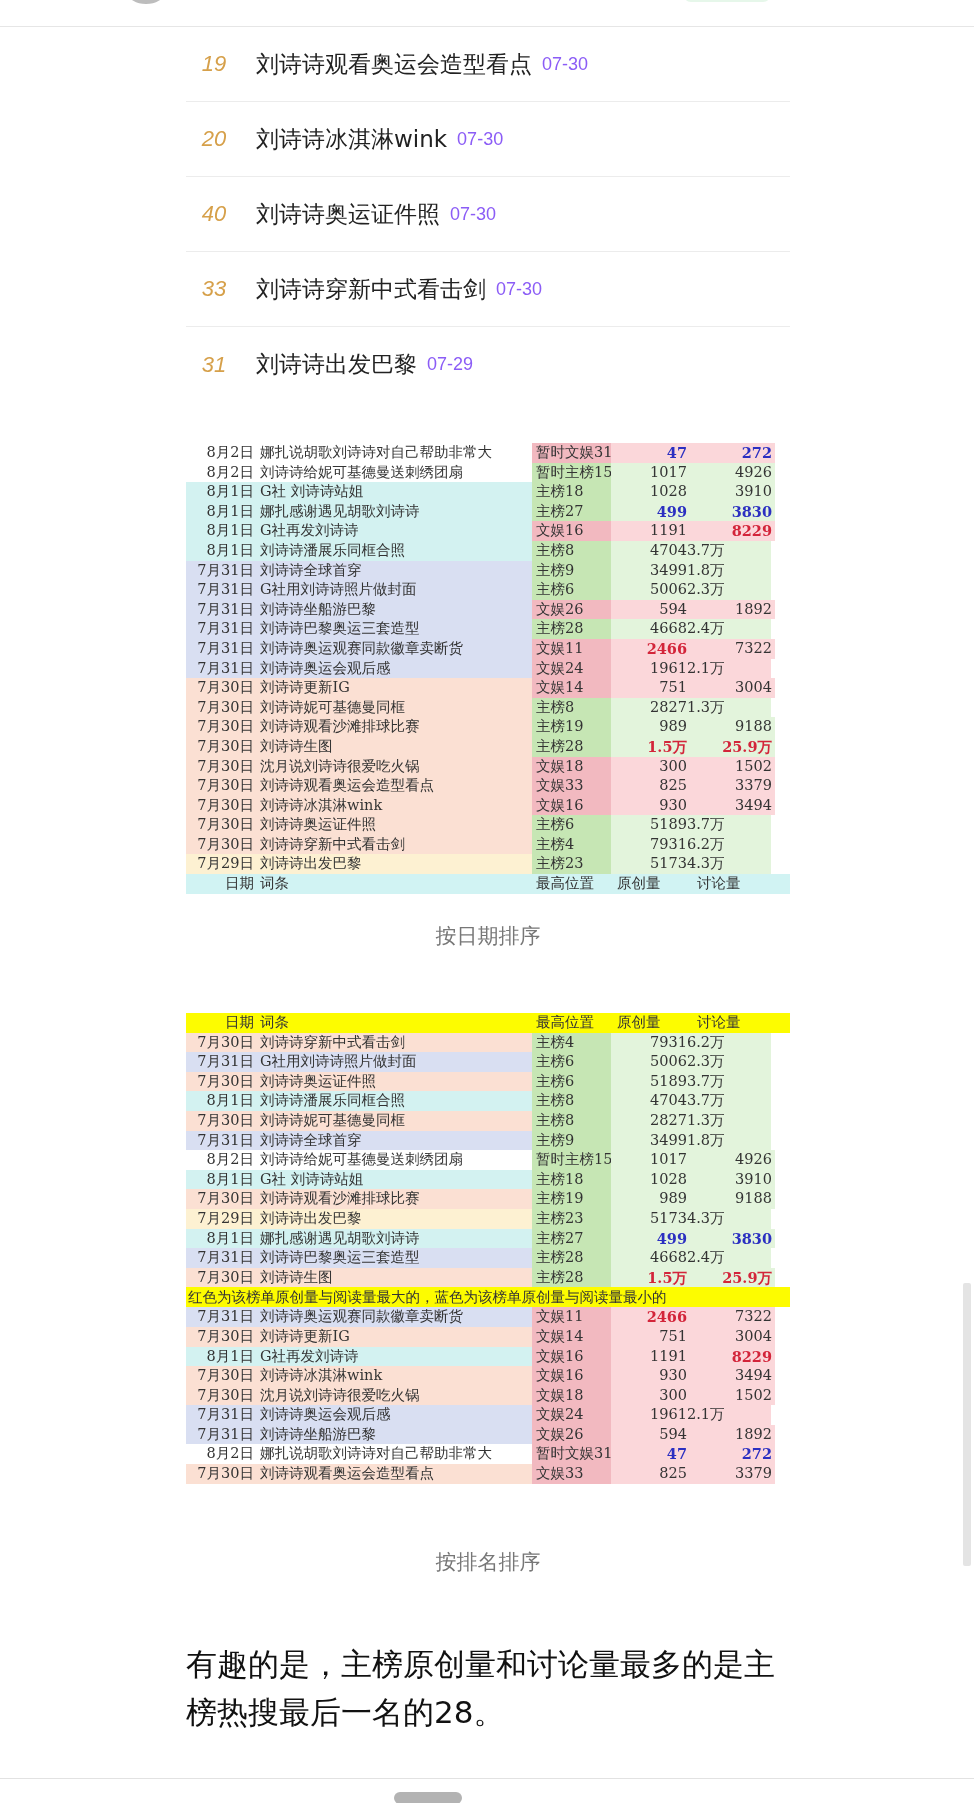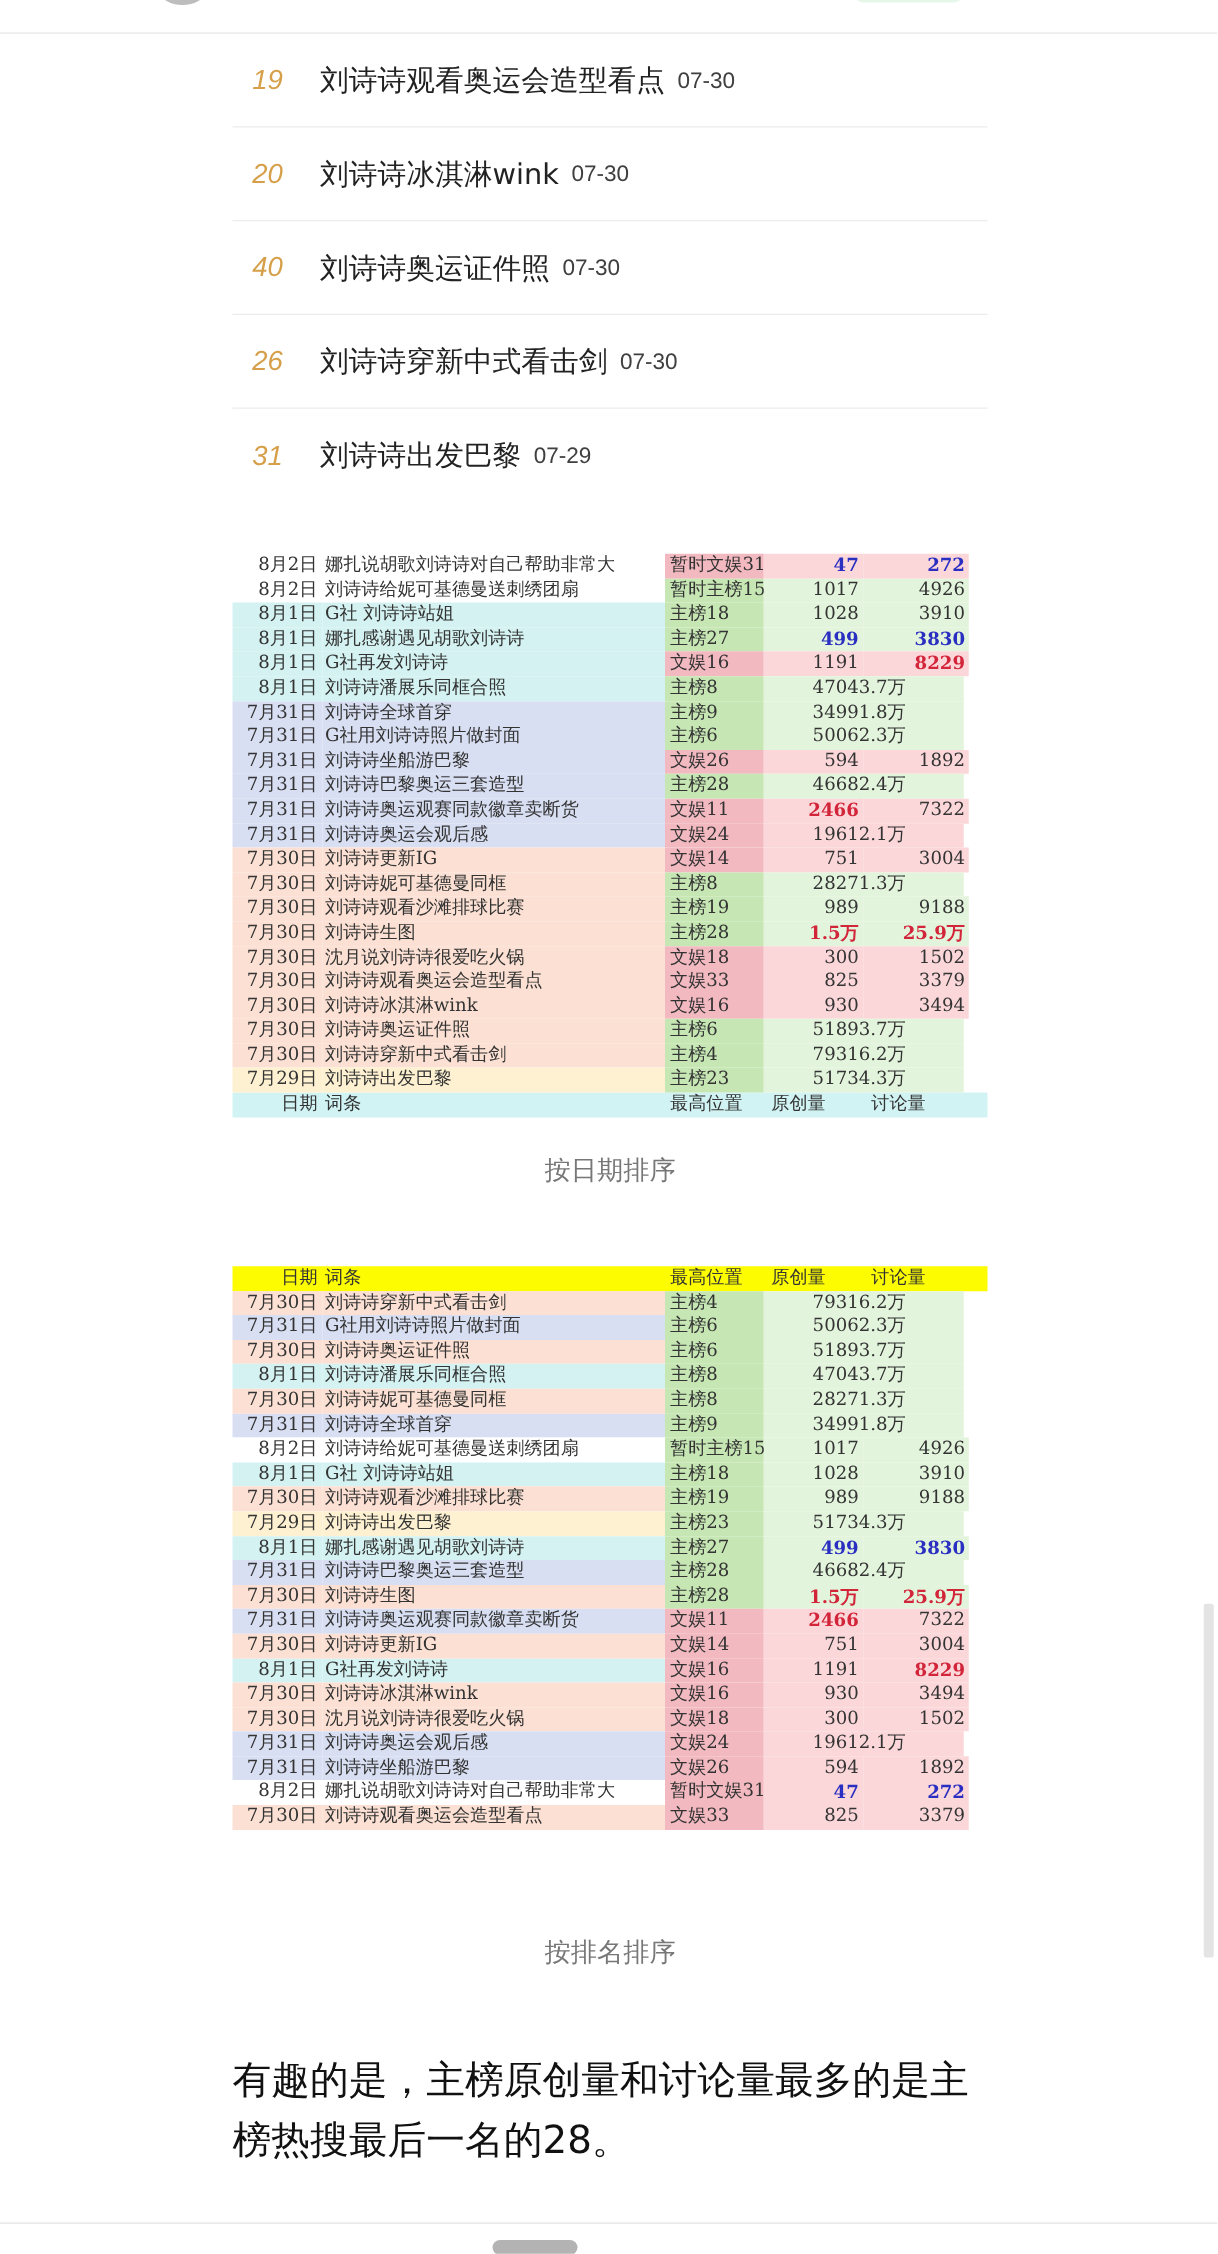--- a/index.html
+++ b/index.html
@@ -10,21 +10,21 @@
     .top-strip { position: absolute; left: 0; top: 0; width: 974px; height: 27px; border-bottom: 1px solid #e6e6e6; }
     .avatar-partial { position: absolute; left: 128px; top: -18px; width: 36px; height: 22px; border-radius: 50%; background: #bdbdbd; }
     .follow-partial { position: absolute; left: 683px; top: -14px; width: 88px; height: 16px; border-radius: 8px; background: #e6f7ea; }
 
     
     .hot-list { position: absolute; left: 186px; top: 27px; width: 604px; }
     .hot-item { height: 75px; display: flex; align-items: center; border-bottom: 1px solid #ececec; }
     .hot-item:last-child { border-bottom: none; }
     .hot-rank { width: 56px; text-align: center; font-size: 22px; font-style: italic; color: #d6a04a; font-family: "Liberation Sans", sans-serif; }
     .hot-title { font-size: 23px; color: #222; margin-left: 14px; }
-    .hot-date { font-size: 18px; color: #404040; margin-left: 10px; font-family: "Liberation Sans", sans-serif; }
+    .hot-date { font-size: 18px; color: #8b5cf6; margin-left: 10px; font-family: "Liberation Sans", sans-serif; }
 
     
     .sheet { position: absolute; left: 186px; width: 604px; font-family: "DejaVu Serif", "Liberation Serif", serif; font-size: 14.5px; color: #333; }
     .sheet .row { display: flex; height: 19.6px; line-height: 19.6px; white-space: nowrap; }
     .sheet .c-date { width: 72px; text-align: right; padding-right: 4px; }
     .sheet .c-term { width: 274px; padding-left: 2px; overflow: hidden; }
     .sheet .c-pos { width: 79px; padding-left: 4px; }
     .sheet .c-orig { width: 80px; text-align: right; padding-right: 4px; }
     .sheet .c-disc { width: 84px; text-align: right; padding-right: 3px; }
     .sheet .c-disc.wan { text-align: left; padding-left: 0; margin-left: -4px; }
@@ -76,21 +76,21 @@
     <span class="hot-rank">20</span>
     <span class="hot-title">刘诗诗冰淇淋wink</span>
     <span class="hot-date">07-30</span>
   </div>
   <div class="hot-item">
     <span class="hot-rank">40</span>
     <span class="hot-title">刘诗诗奥运证件照</span>
     <span class="hot-date">07-30</span>
   </div>
   <div class="hot-item">
-    <span class="hot-rank">26</span>
+    <span class="hot-rank">33</span>
     <span class="hot-title">刘诗诗穿新中式看击剑</span>
     <span class="hot-date">07-30</span>
   </div>
   <div class="hot-item">
     <span class="hot-rank">31</span>
     <span class="hot-title">刘诗诗出发巴黎</span>
     <span class="hot-date">07-29</span>
   </div>
 </div>
 
@@ -351,20 +351,21 @@
       <span class="c-orig num-green">4668</span>
       <span class="c-disc num-green wan">2.4万</span>
     </div>
     <div class="row">
       <span class="c-date bg-peach">7月30日</span>
       <span class="c-term bg-peach">刘诗诗生图</span>
       <span class="c-pos pos-green">主榜28</span>
       <span class="c-orig num-green hi-red">1.5万</span>
       <span class="c-disc num-green hi-red">25.9万</span>
     </div>
+    <div class="note-row">红色为该榜单原创量与阅读量最大的，蓝色为该榜单原创量与阅读量最小的</div>
     <div class="row">
       <span class="c-date bg-lav">7月31日</span>
       <span class="c-term bg-lav">刘诗诗奥运观赛同款徽章卖断货</span>
       <span class="c-pos pos-red">文娱11</span>
       <span class="c-orig num-red hi-red">2466</span>
       <span class="c-disc num-red">7322</span>
     </div>
     <div class="row">
       <span class="c-date bg-peach">7月30日</span>
       <span class="c-term bg-peach">刘诗诗更新IG</span>

